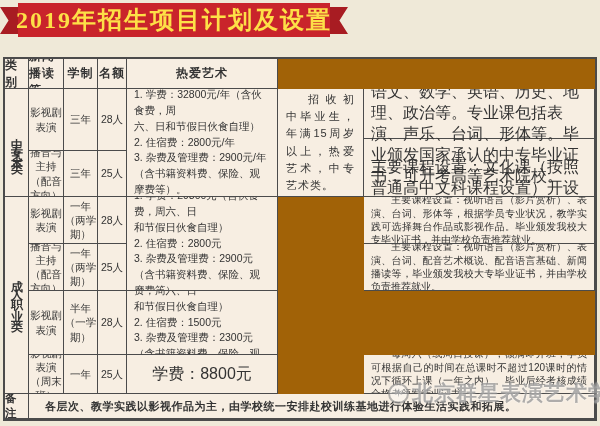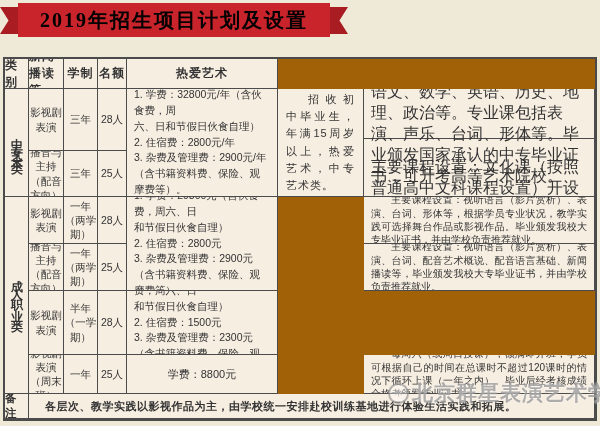--- a/index.html
+++ b/index.html
@@ -4,22 +4,22 @@
 <style>
   html,body{margin:0;padding:0;}
   body{
     width:600px;height:426px;position:relative;overflow:hidden;
     background:#efe9d8;color:#333;
     font-family:"Liberation Sans","DejaVu Sans",sans-serif;
   }
   
   .banner{position:absolute;left:18px;top:3px;width:312px;height:34px;
     background:#c9242b;display:flex;align-items:center;justify-content:center;}
-  .banner-text{color:#000000;font-family:"Liberation Serif","DejaVu Serif",serif;
-    font-weight:bold;font-size:20px;letter-spacing:2px;white-space:nowrap;}
+  .banner-text{color:#fde047;font-family:"Liberation Serif","DejaVu Serif",serif;
+    font-weight:bold;font-size:24px;letter-spacing:2px;white-space:nowrap;}
   .tail{position:absolute;top:7px;width:19px;height:27px;background:#a81c22;}
   .tail-left{left:0;clip-path:polygon(0 0,100% 0,100% 100%,0 100%,45% 50%);}
   .tail-right{left:329px;clip-path:polygon(0 0,100% 0,55% 50%,100% 100%,0 100%);}
   
   .tbl{position:absolute;left:3px;top:57px;width:594px;height:364px;
     box-sizing:border-box;border:2px solid #4b4b4b;background:#a16207;
     display:grid;
     grid-template-columns:24px 35px 34px 29px 151px 86px 231px;
     grid-template-rows:30px 62px 46px 47px 47px 64px 39px 25px;}
   .c{box-sizing:border-box;border-right:1px solid #4b4b4b;border-bottom:1px solid #4b4b4b;
@@ -29,21 +29,21 @@
   .vcat{display:flex;align-items:center;justify-content:center;
     writing-mode:vertical-rl;text-orientation:upright;
     font-weight:bold;font-size:12px;}
   .sp1{letter-spacing:6px;}
   .sp2{letter-spacing:10px;}
   .cell-c{display:flex;align-items:center;justify-content:center;text-align:center;
     font-size:10.5px;line-height:1.35;white-space:pre-line;}
   .fee{display:flex;flex-direction:column;justify-content:center;
     padding:4px 7px;font-size:10.5px;line-height:1.5;white-space:pre-line;}
   .fee-center{display:flex;align-items:center;justify-content:center;
-    font-size:11px;white-space:pre-line;}
+    font-size:16px;white-space:pre-line;}
   .target{display:flex;align-items:center;padding:2px 8px;}
   .target p{margin:0;font-size:11px;line-height:1.55;text-indent:2em;
     text-align:justify;letter-spacing:1px;}
   .course{display:flex;align-items:center;padding:2px 7px;}
   .course p{margin:0;font-size:10px;line-height:1.33;text-indent:2em;text-align:justify;}
   .course-stack{display:flex;flex-direction:column;padding:0;}
   .course-stack .sub{display:flex;align-items:center;padding:2px 7px;box-sizing:border-box;}
   .course-stack .sub:first-child{height:50px;border-bottom:1px solid #4b4b4b;}
   .course-stack .sub:last-child{flex:1;}
   .remark-label{display:flex;align-items:center;justify-content:center;

